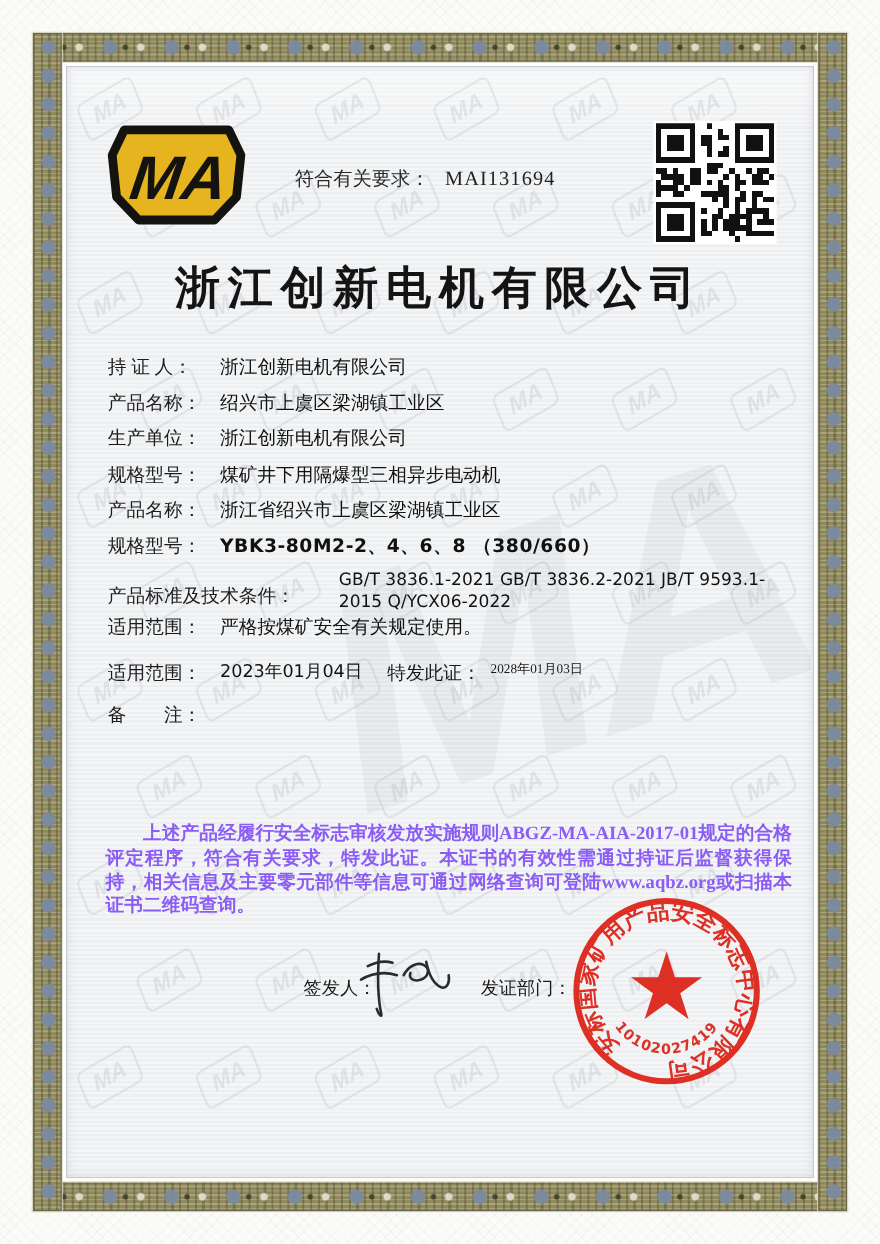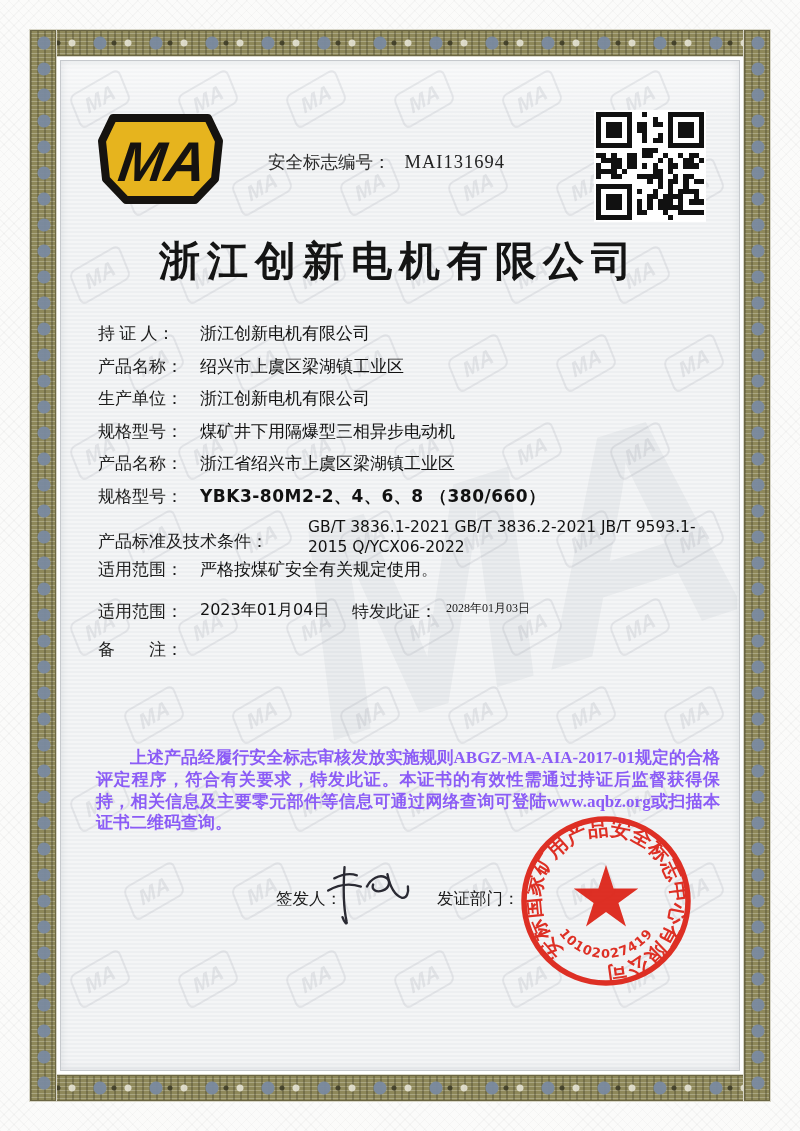--- a/index.html
+++ b/index.html
@@ -185,21 +185,21 @@
   <div class="ma-badge">
     <svg viewBox="0 0 127 92">
       <path d="M16,5 L111,5 L122,28 L118,66 L98,87 L29,87 L9,66 L5,28 Z" fill="#e6b41e" stroke="#151310" stroke-width="8" stroke-linejoin="round"></path>
       <g transform="translate(63,68) skewX(-8)">
         <text text-anchor="middle" font-size="56" font-weight="900" font-style="italic" font-family="Liberation Sans, DejaVu Sans, sans-serif" fill="#151310">MA</text>
       </g>
     </svg>
   </div>
 
   <div class="cert-no">
-    <span class="lab">安全标志编号：</span>
+    <span class="lab">符合有关要求：</span>
     <span class="num">MAI131694</span>
   </div>
 
   <div class="qr">
       <svg viewBox="0 0 21 21" shape-rendering="crispEdges">
         <rect x="0" y="0" width="21" height="21" fill="#ffffff"></rect>
         <rect x="9" y="0" width="1" height="1" fill="#111111"></rect>
         <rect x="11" y="1" width="1" height="1" fill="#111111"></rect>
         <rect x="8" y="2" width="1" height="1" fill="#111111"></rect>
         <rect x="9" y="2" width="1" height="1" fill="#111111"></rect>

